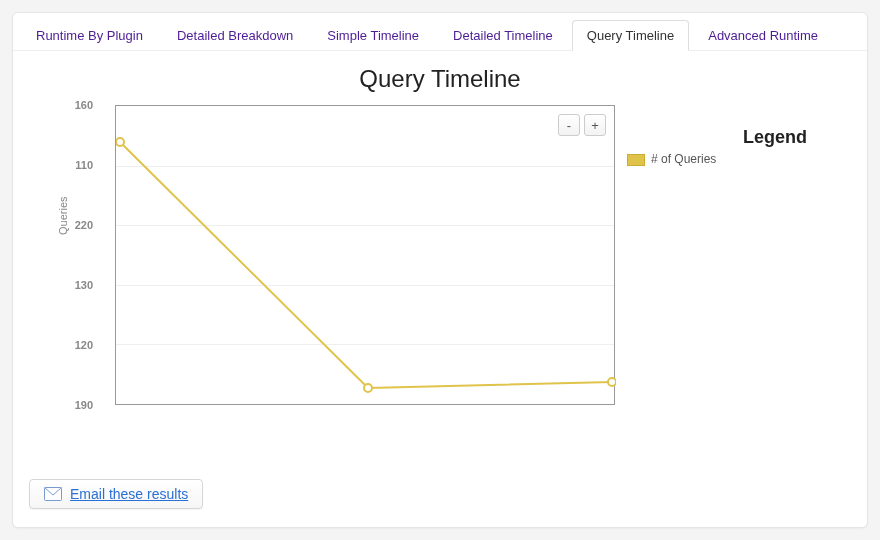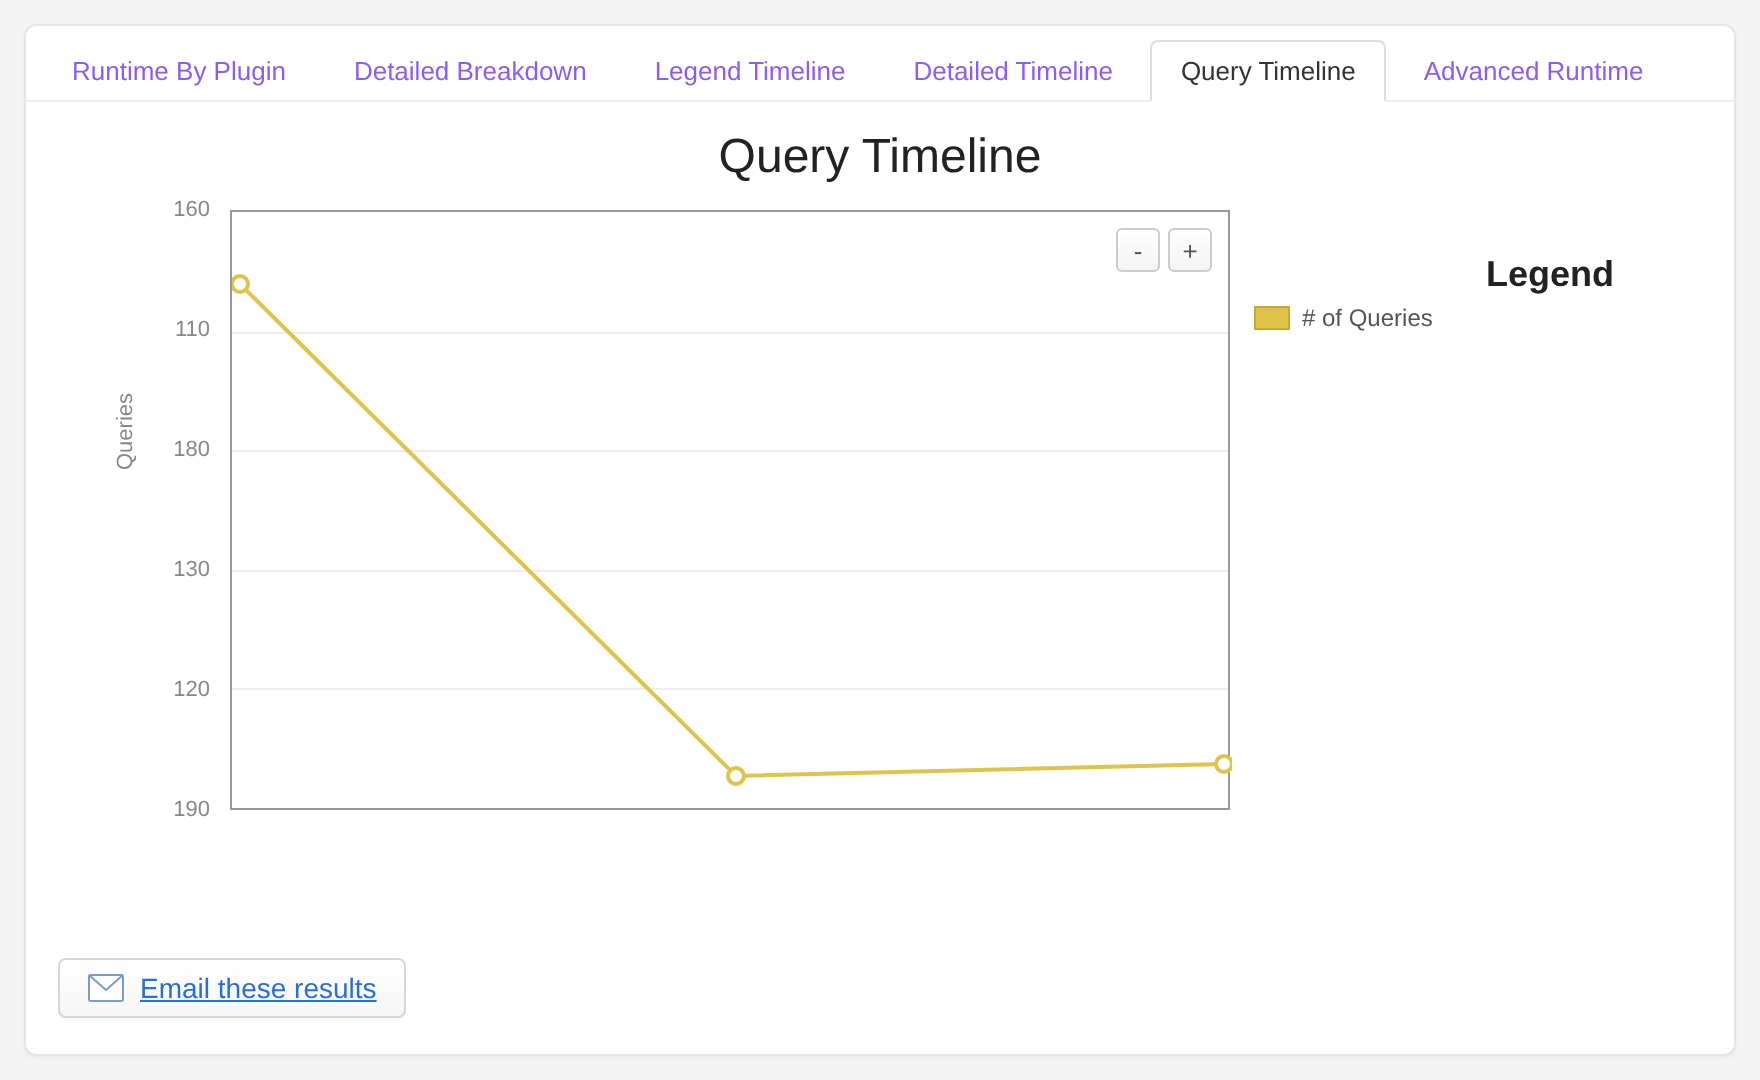--- a/index.html
+++ b/index.html
@@ -22,21 +22,21 @@
   }
   .tabs {
     display: flex;
     gap: 4px;
     padding: 6px 8px 0 8px;
     border-bottom: 1px solid #eee;
   }
   .tab {
     padding: 7px 14px;
     font-size: 13px;
-    color: #8b5cf6;
+    color: #4c1d95;
     border: 1px solid transparent;
     border-radius: 4px 4px 0 0;
     cursor: pointer;
     background: transparent;
     position: relative;
     top: 1px;
   }
   .tab.active {
     border: 1px solid #ddd;
     border-bottom: 1px solid #fff;
@@ -59,24 +59,25 @@
   }
   .y-ticks {
     position: absolute;
     left: 0;
     top: 0;
     width: 44px;
     height: 300px;
   }
   .y-tick {
     position: absolute;
-    right: 6px;
+    right: 18px;
     font-size: 11px;
     color: #888;
     transform: translateY(-50%);
+    font-weight: bold;
   }
   .y-label {
     position: absolute;
     left: -10px;
     top: 150px;
     transform: rotate(-90deg) translateX(20px);
     transform-origin: left top;
     font-size: 11px;
     color: #888;
   }
@@ -123,21 +124,21 @@
   .legend-title {
     font-size: 18px;
     font-weight: 600;
     text-align: right;
     padding-right: 20px;
     color: #222;
     margin-top: 12px;
   }
   .legend-item {
     display: flex;
-    align-items: center;
+    align-items: flex-end;
     gap: 6px;
     font-size: 12px;
     color: #555;
     margin-top: 4px;
   }
   .legend-swatch {
     width: 18px;
     height: 12px;
     background: #e0c34a;
     border: 1px solid #c9ab2f;
@@ -179,36 +180,36 @@
   .envelope-icon svg { display:block; }
 </style>
 </head>
 <body>
 
 <div class="panel">
 
   <div class="tabs">
     <div class="tab">Runtime By Plugin</div>
     <div class="tab">Detailed Breakdown</div>
-    <div class="tab">Legend Timeline</div>
+    <div class="tab">Simple Timeline</div>
     <div class="tab">Detailed Timeline</div>
     <div class="tab active">Query Timeline</div>
     <div class="tab">Advanced Runtime</div>
   </div>
 
   <div class="chart-title">Query Timeline</div>
 
   <div class="chart-wrap">
 
     <div class="y-label">Queries</div>
 
     <div class="y-ticks">
       <div class="y-tick" style="top:0%">160</div>
       <div class="y-tick" style="top:20%">110</div>
-      <div class="y-tick" style="top:40%">180</div>
+      <div class="y-tick" style="top:40%">220</div>
       <div class="y-tick" style="top:60%">130</div>
       <div class="y-tick" style="top:80%">120</div>
       <div class="y-tick" style="top:100%">190</div>
     </div>
 
     <div class="plot">
       <div class="grid-line" style="top:20%"></div>
       <div class="grid-line" style="top:40%"></div>
       <div class="grid-line" style="top:60%"></div>
       <div class="grid-line" style="top:80%"></div>

